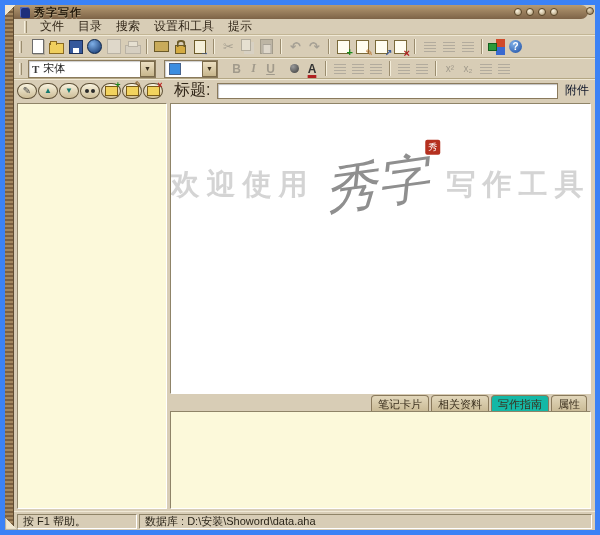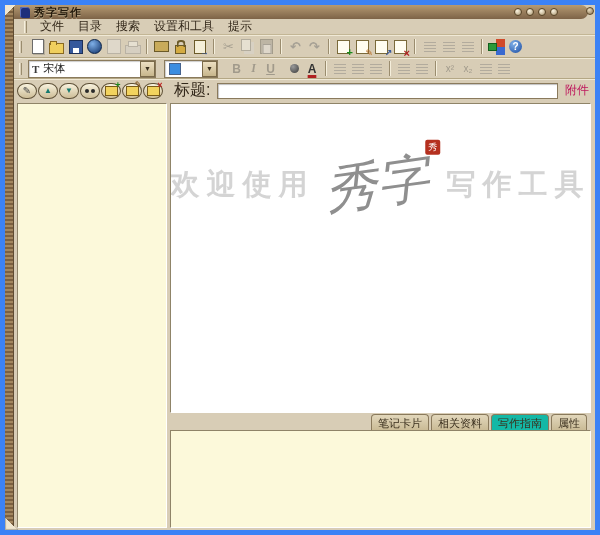--- a/index.html
+++ b/index.html
@@ -158,21 +158,21 @@
   .sg-delete-folder::after,.sg-attach-delete::after { content:"×"; position:absolute;
       top:-5px; right:-3px; color:#c02020; font-weight:bold; font-size:9px; }
   .sg-attach-open::after { content:"↑"; position:absolute; top:-5px; right:-3px;
       color:#35589c; font-weight:bold; font-size:8px; }
   .sg-attach-web::before { content:""; width:11px; height:11px; border-radius:50%;
       background:radial-gradient(circle at 35% 30%,#7fb0e8,#0e2f66); }
   .field-label { font-size:16px; color:#33281a; margin-left:8px; white-space:nowrap; }
   .sunken-input { flex:1; height:16px; border:1px solid #8a7a5c; background:#fff;
       margin:0 7px; box-shadow:inset 1px 1px 1px rgba(0,0,0,.25); font-size:11px;
       padding:0 3px; outline:none; }
-  .attach-label { font-size:12px; color:#be185d; margin-right:2px; white-space:nowrap;font-family:Liberation Mono, monospace; }
+  .attach-label { font-size:12px; color:#0f172a; margin-right:2px; white-space:nowrap;font-family:Liberation Mono, monospace; }
 
   
   .content-row { flex:1; display:flex; padding:2px 4px 2px 3px; gap:3px; min-height:0; }
   .sidebar-panel { width:150px; flex:0 0 150px; background:#fcf9da;
       border:1px solid; border-color:#8f8468 #fff #fff #8f8468; }
   .right-col { flex:1; display:flex; flex-direction:column; min-width:0; }
   .editor { flex:1; background:#fff; border:1px solid;
       border-color:#8f8468 #fff #fff #8f8468; overflow:hidden; }
   .watermark { display:flex; align-items:center; justify-content:center;
       margin-top:58px; color:#d4d4d4; font-size:29px; letter-spacing:7px;
@@ -373,17 +373,21 @@
               <span class="tab">属性</span>
             </span>
           <button class="arrange-btn">排列</button>
         </div>
 
 
         <div class="bottom-panel"></div>
       </div>
     </div>
 
+    <div class="statusbar">
+      <span class="status-cell cell-help">按 F1 帮助。</span>
+      <span class="status-cell cell-db">数据库 : D:\安装\Showord\data.aha</span>
+    </div>
   </div>
 
   <div class="curl-tl"></div>
   <div class="curl-bl"></div>
 </div>
 
 </body></html>

